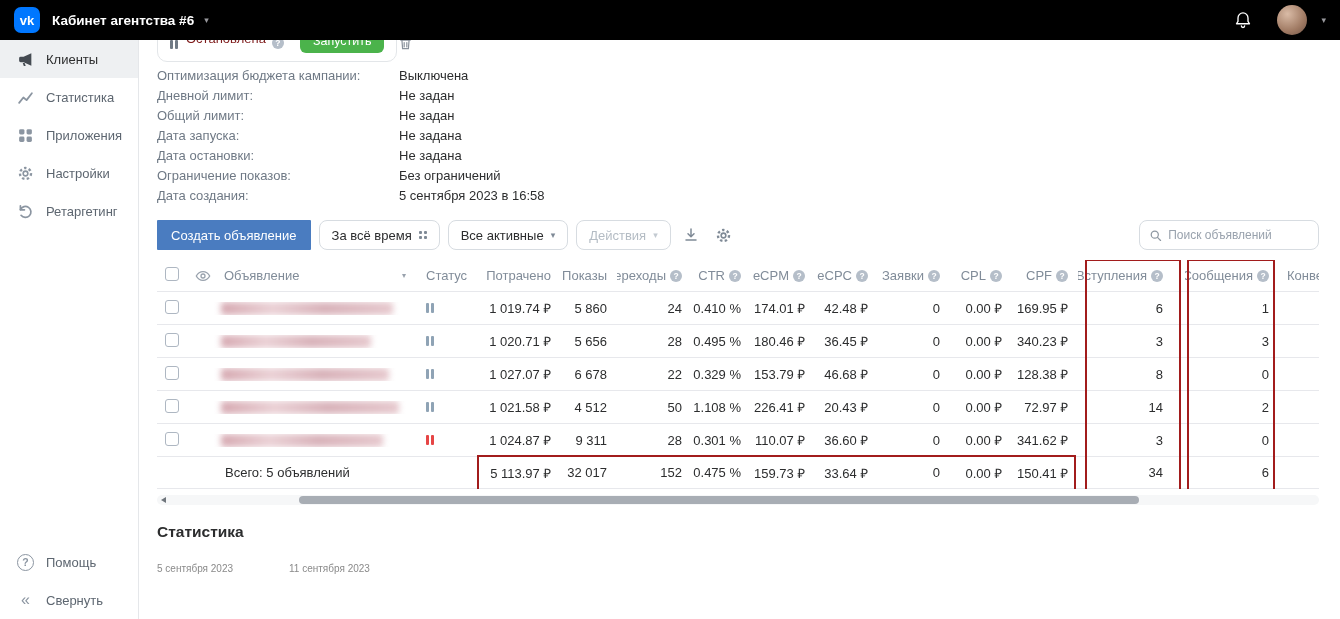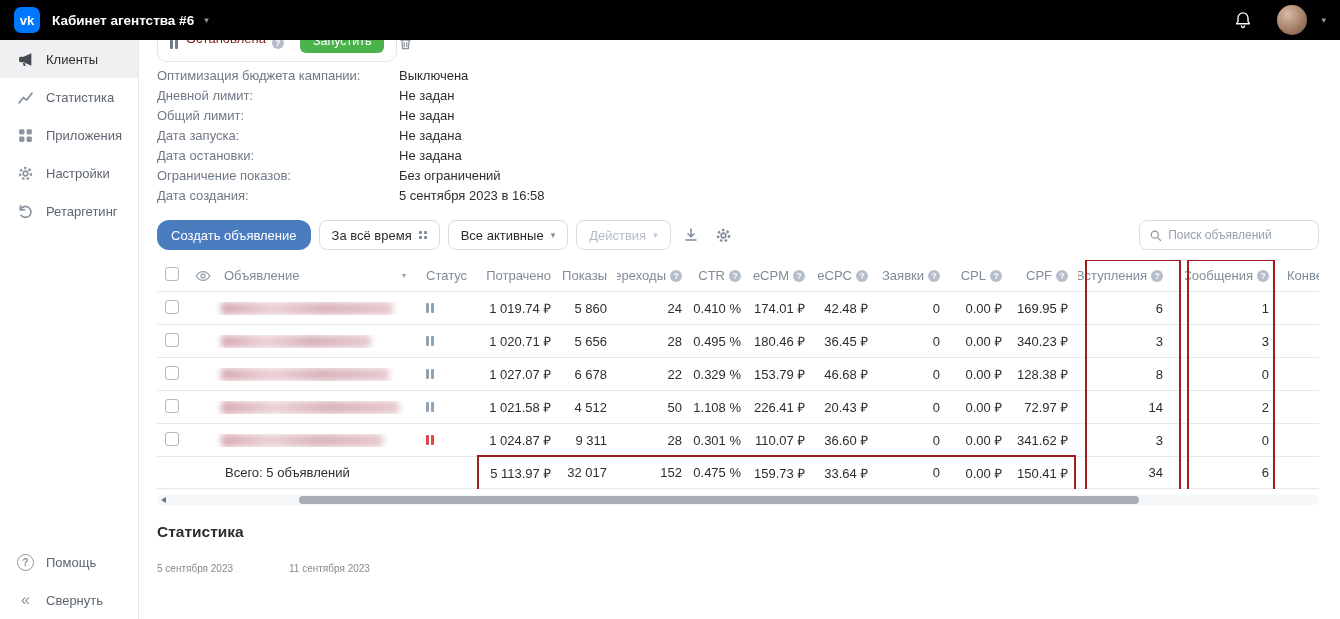--- a/index.html
+++ b/index.html
@@ -50,21 +50,21 @@
   .detail-label{width:242px;color:#6f7985}
   .detail-value{color:#2c2d2e}
 
   
   .tabs{display:flex;gap:26px;margin-top:16px;font-size:13.5px}
   .tab{padding-bottom:9px;color:#6a7480;cursor:pointer;border-bottom:2px solid transparent}
   .tab.active{color:#2c2d2e;border-bottom-color:#4a7cc0}
 
   
   .toolbar{display:flex;align-items:center;margin-top:14px;gap:8px;width:1162px}
-  .btn-primary{background:#4a7cc0;color:#fff;font-size:13px;border-radius:12px;padding:0 14px;border:none;
+  .btn-primary{background:#4a7cc0;color:#fff;font-size:13px;border-radius:1px;padding:0 14px;border:none;
                height:30px;cursor:pointer}
   .btn-outline{background:#fff;border:1px solid #d7dce1;border-radius:8px;height:30px;padding:0 12px;
                display:flex;align-items:center;gap:7px;font-size:13px;color:#2c2d2e;cursor:pointer}
   .btn-outline.disabled{color:#b4bcc4;cursor:default}
   .dots-grid{display:grid;grid-template-columns:3px 3px;grid-gap:2px}
   .dots-grid i{width:3px;height:3px;background:#7f8a96;border-radius:1px}
   .dd-chev{font-size:9px;color:#7f8a96}
   .btn-outline.disabled .dd-chev{color:#c3cad1}
   .icon-btn{background:none;border:none;padding:4px;cursor:pointer;display:flex}
   .toolbar-spacer{flex:1}

